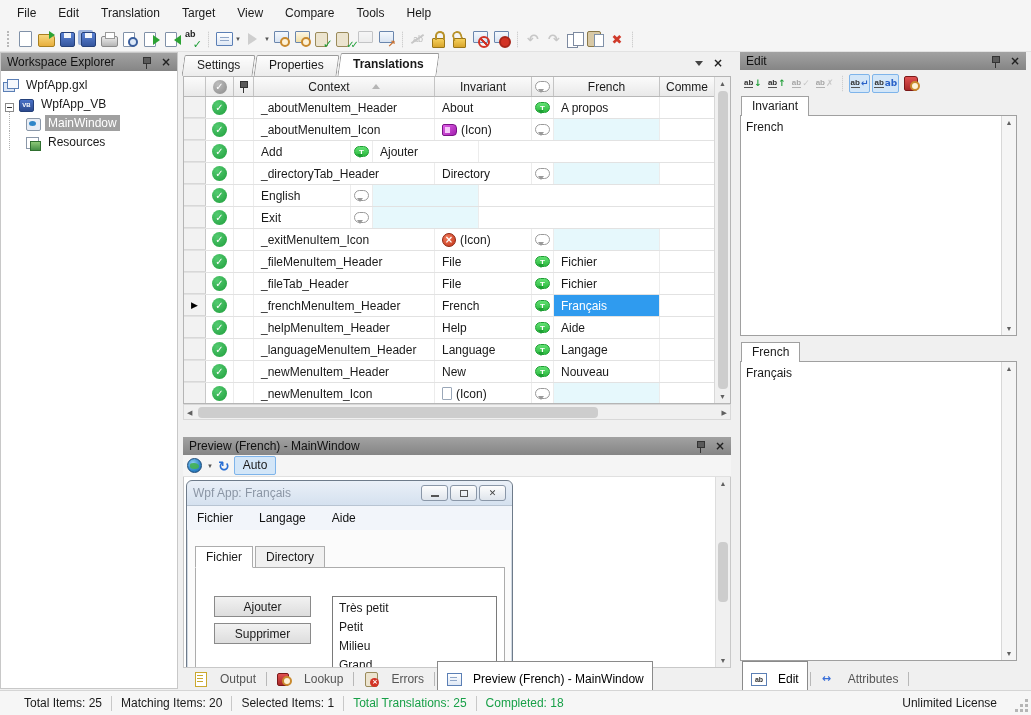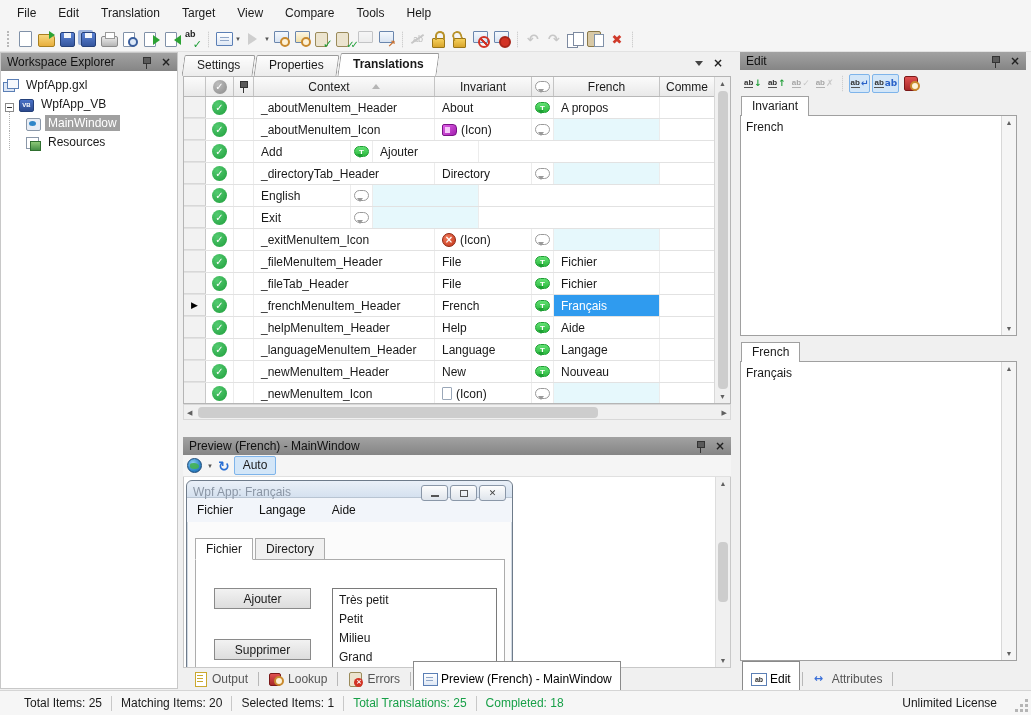--- a/index.html
+++ b/index.html
@@ -163,21 +163,21 @@
     border-radius:40% 60% 50% 50%;opacity:.9}
   .refresh{color:#2a6fd4;font:bold 14px/14px "DejaVu Sans",sans-serif}
   .auto-btn{background:#d3e6f8;border:1px solid #7eb4ea;padding:1px 8px 2px;border-radius:2px}
   .pv-content{position:relative;height:191px;background:#fff;overflow:hidden;border:1px solid #c8c8c8;border-top:none}
   .pv-vscroll{position:absolute;right:0;top:0;bottom:0;width:15px;background:#f0f0f0;border-left:1px solid #ddd;
     display:flex;flex-direction:column;align-items:center;justify-content:space-between;padding:2px 0}
   
   .wpf-win{position:absolute;left:2px;top:3px;width:327px;height:300px;background:#fbfbfb;
     border:1px solid #6e7b8a;border-radius:6px 6px 0 0;box-shadow:0 0 0 1px #cfd8e2 inset}
   .wpf-title{height:17px;background:linear-gradient(#eaf0f8,#d5e1ef);border-bottom:1px solid #b8c4d2;
-    border-radius:6px 6px 0 0;display:flex;align-items:flex-start;padding:4px 6px;color:#8b96a5}
+    border-radius:6px 6px 0 0;display:flex;align-items:center;padding:12px 6px;color:#8b96a5}
   .wpf-title .spacer{flex:1}
   .cap-btn{width:27px;height:16px;border:1px solid #8a97a8;background:linear-gradient(#fdfdfd,#dfe5ec);
     border-radius:3px;display:flex;align-items:center;justify-content:center;margin-left:2px;color:#444;
     font:9px/9px "DejaVu Sans",sans-serif}
   .minbar{width:8px;height:2px;background:#555;margin-top:6px}
   .maxbox{width:8px;height:7px;border:1px solid #555}
   .wpf-menu{height:24px;display:flex;align-items:center;gap:26px;padding-left:10px;background:#f2f5fa;color:#111}
   .wpf-tabs{display:flex;margin:16px 0 0 8px}
   .wtab{height:22px;line-height:20px;padding:0 10px;border:1px solid #acacac;background:#f0f0f0;margin-right:2px}
   .wtab.active{background:#fff;border-bottom:1px solid #fff;z-index:2;position:relative}
@@ -201,21 +201,21 @@
   .ebi.translation-memory-lookup::after{content:"";position:absolute;right:0;bottom:1px;width:6px;height:6px;
     border:2px solid #c98a2e;border-radius:50%;background:#fdf2d8}
   .etab{display:inline-block;height:20px;line-height:19px;padding:0 10px;background:#fff;
     border:1px solid #a0a0a0;border-bottom:none;margin-left:1px;position:relative;z-index:2}
   .ebox{position:relative;background:#fff;border:1px solid #a0a0a0;margin-top:-1px;padding:4px 20px 4px 5px;
     font-size:12px;margin-right:9px}
   .ebox .vscroll{width:15px;background:#f5f5f5}
   
   .bottom-strip{position:absolute;left:0;top:668px;width:1031px;height:22px}
   .bt-group{position:absolute;top:0;height:22px;display:flex;align-items:center}
-  .btab{display:flex;align-items:center;gap:4px;height:36px;padding:0 8px;color:#555;white-space:nowrap}
+  .btab{display:flex;align-items:center;gap:12px;height:36px;padding:0 8px;color:#555;white-space:nowrap}
   .btab.active{background:#fff;border:1px solid #8a8a8a;color:#000}
   .bt-sep{width:1px;height:14px;background:#b8b8b8;margin:0 2px}
   .bt-ic{width:15px;height:14px;position:relative;flex:none}
   .bt-ic.output::before{content:"";position:absolute;left:2px;top:0;width:10px;height:13px;background:#fff;border:1px solid #caa82e}
   .bt-ic.output::after{content:"";position:absolute;left:4px;top:3px;width:6px;height:1px;background:#caa82e;
     box-shadow:0 3px 0 #caa82e,0 6px 0 #caa82e}
   .bt-ic.lookup::before{content:"";position:absolute;left:0;top:1px;width:10px;height:11px;
     background:linear-gradient(#e05050,#a82828);border:1px solid #7a1818;border-radius:2px}
   .bt-ic.lookup::after{content:"";position:absolute;right:0;bottom:0;width:6px;height:6px;
     border:2px solid #c98a2e;border-radius:50%;background:#fdf2d8}
@@ -624,21 +624,21 @@
             <span>Langage</span>
             <span>Aide</span>
           </div>
         <div class="wpf-tabs" id="pvtabs">
             <span class="wtab active">Fichier</span>
             <span class="wtab">Directory</span>
           </div>
         <div class="wpage">
           <div id="pvbtns">
               <div class="wbtn" style="top: 28px;">Ajouter</div>
-              <div class="wbtn" style="top: 55px; margin-top: 24px;">Supprimer</div>
+              <div class="wbtn" style="top: 55px;">Supprimer</div>
             </div>
           <div class="wlist" id="pvlist">
               <div>Très petit</div>
               <div>Petit</div>
               <div>Milieu</div>
               <div>Grand</div>
             </div>
         </div>
       </div>
       <div class="pv-vscroll">

